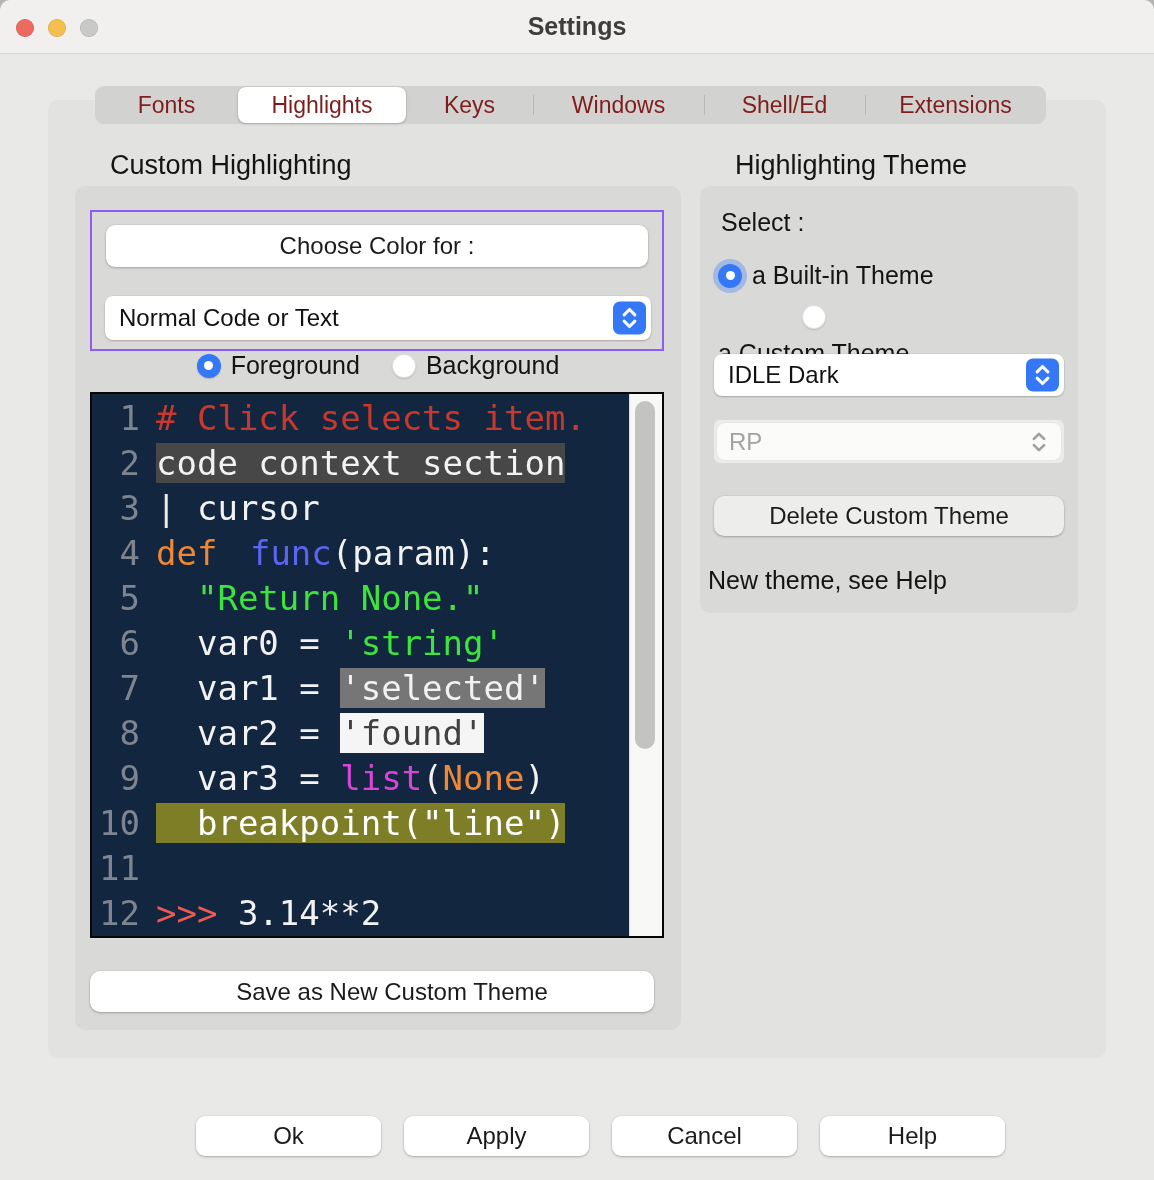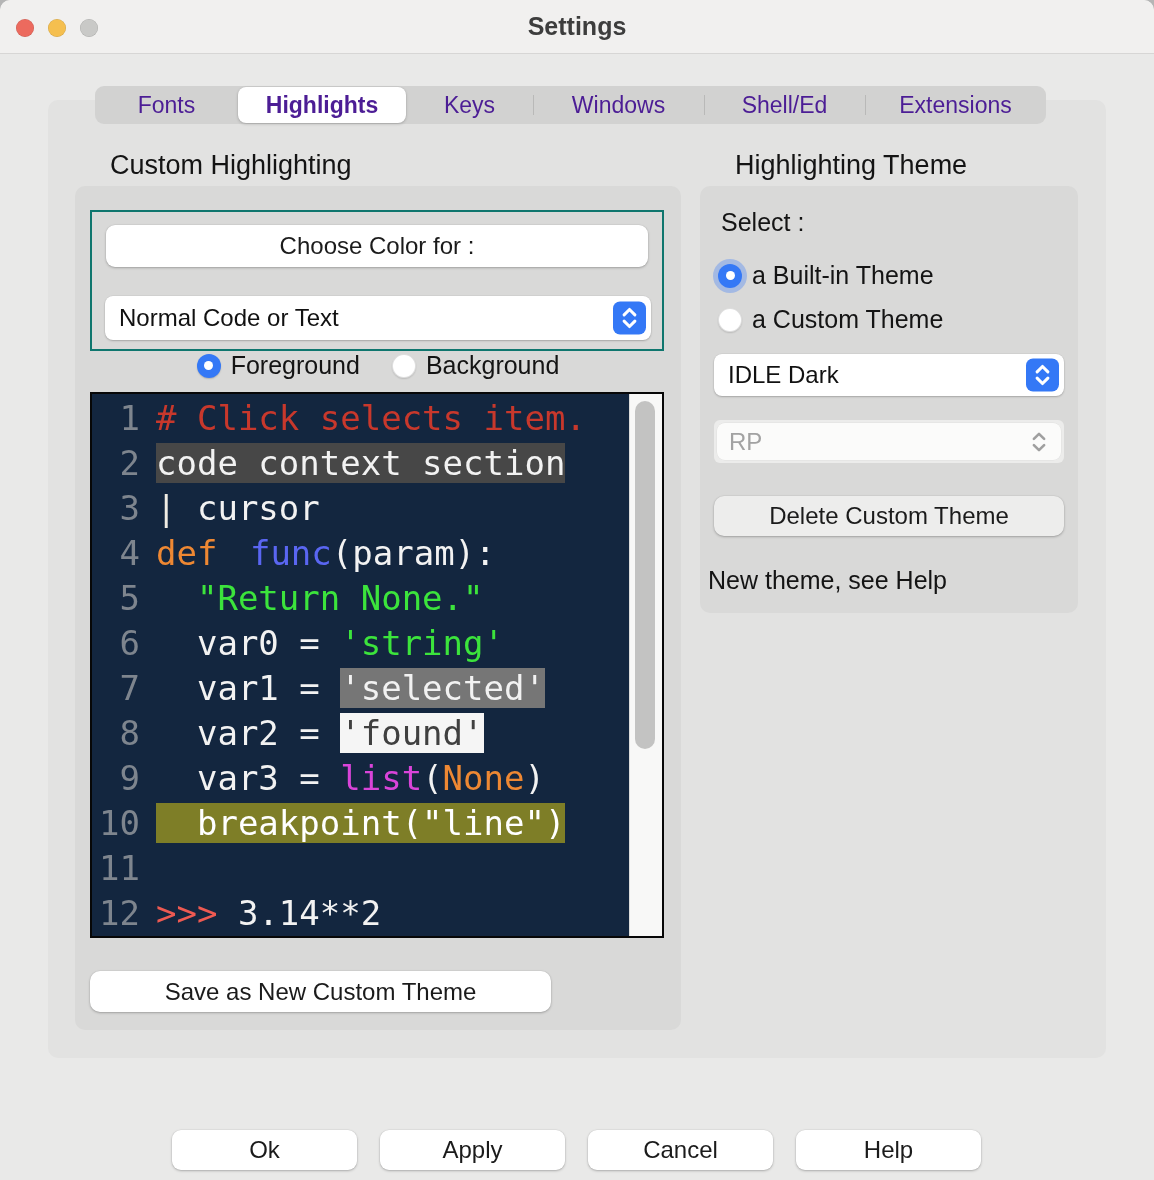--- a/index.html
+++ b/index.html
@@ -10,35 +10,35 @@
   .titlebar{position:absolute;left:0;top:0;right:0;height:53px;background:#f1f0ef;
             border-bottom:1px solid #d7d6d5;border-radius:10px 10px 0 0;}
   .traffic{position:absolute;left:16px;top:19px;display:flex;gap:14px;}
   .light{width:18px;height:18px;border-radius:50%;box-shadow:inset 0 0 0 0.5px rgba(0,0,0,.15);}
   .win-title{position:absolute;left:0;right:0;top:0;height:53px;line-height:53px;text-align:center;
              font-size:25px;font-weight:700;color:#3d3d3d;}
 
   
   .tabbar{position:absolute;left:95px;top:86px;width:951px;height:38px;background:#d2d2d1;
           border-radius:9px;display:flex;align-items:center;z-index:5;}
-  .tab{height:38px;line-height:38px;text-align:center;font-size:23px;color:#4c1d95;position:relative;
+  .tab{height:38px;line-height:38px;text-align:center;font-size:23px;color:#7f1d1d;position:relative;
        box-sizing:border-box;}
   .tab.sep::before{content:'';position:absolute;left:-0.5px;top:9px;width:1px;height:20px;background:#b9b9b8;}
   .tab.selected{background:#ffffff;border-radius:8px;height:36px;line-height:36px;margin-top:0;
-                box-shadow:0 0 0 0.5px rgba(0,0,0,.04),0 1px 3px rgba(0,0,0,.22);font-weight:700;}
+                box-shadow:0 0 0 0.5px rgba(0,0,0,.04),0 1px 3px rgba(0,0,0,.22);font-weight:400;}
 
   
   .panel{position:absolute;left:48px;top:100px;width:1058px;height:958px;background:#e2e2e1;border-radius:10px;}
   .section-title{position:absolute;font-size:27px;color:#141414;}
   .card{position:absolute;background:#d9d9d8;border-radius:10px;}
   .left-card{left:27px;top:86px;width:606px;height:844px;}
   .right-card{left:652px;top:86px;width:378px;height:427px;}
 
   
-  .black-box{position:absolute;left:15px;top:24px;width:574px;height:141px;border:2px solid #0f766e;box-sizing:border-box;}
+  .black-box{position:absolute;left:15px;top:24px;width:574px;height:141px;border:2px solid #8b5cf6;box-sizing:border-box;}
   .btn{background:#ffffff;border-radius:9px;display:flex;align-items:center;justify-content:center;
        font-size:24px;color:#1b1b1b;box-shadow:0 0 0 0.5px rgba(0,0,0,.05),0 1px 2.5px rgba(0,0,0,.25);cursor:default;}
   .choose-btn{position:absolute;left:14px;top:13px;width:542px;height:42px;}
   .select{position:absolute;background:#ffffff;border-radius:8px;display:flex;align-items:center;
           font-size:24px;color:#111;padding-left:14px;box-sizing:border-box;
           box-shadow:0 0 0 0.5px rgba(0,0,0,.06),0 1px 2px rgba(0,0,0,.22);}
   .target-select{left:13px;top:84px;width:546px;height:44px;}
   .stepper{position:absolute;right:5px;top:50%;transform:translateY(-50%);width:33px;height:33px;
            border-radius:7px;display:flex;align-items:center;justify-content:center;}
 
@@ -56,38 +56,38 @@
   
   .code-box{position:absolute;left:15px;top:206px;width:574px;height:546px;border:2px solid #070707;
             box-sizing:border-box;display:flex;overflow:hidden;}
   .code-pane{flex:1 1 auto;overflow:hidden;font-family:"DejaVu Sans Mono",monospace;font-size:34px;padding-top:2px;}
   .prow{display:flex;height:45px;line-height:45px;white-space:pre;}
   .pnum{width:48px;text-align:right;padding-right:6px;flex:0 0 auto;}
   .pcode{padding-left:10px;}
   .scroll-strip{flex:0 0 32px;background:#f8f8f7;border-left:1px solid #dcdcdb;position:relative;}
   .scroll-thumb{position:absolute;left:5px;top:7px;width:20px;height:348px;border-radius:10px;background:#c3c3c2;}
 
-  .save-btn{position:absolute;left:15px;top:785px;width:461px;height:41px;border-radius:10px;}
+  .save-btn{position:absolute;left:15px;top:785px;width:524px;height:41px;border-radius:10px;padding-left:40px;}
 
   
   .select-label{position:absolute;left:21px;top:22px;font-size:25px;color:#141414;}
   .theme-radio-1{position:absolute;left:18px;top:75px;}
-  .theme-radio-2{position:absolute;left:18px;top:119px;}
+  .theme-radio-2{position:absolute;left:18px;top:119px;flex-direction:column;}
   .builtin-select{left:14px;top:168px;width:350px;height:42px;}
   .custom-plate{position:absolute;left:14px;top:234px;width:350px;height:43px;background:#ececeb;border-radius:6px;}
   .custom-select{position:absolute;left:3px;top:3px;right:3px;bottom:3px;background:#fbfbfa;border-radius:8px;
                  display:flex;align-items:center;padding-left:12px;font-size:24px;color:#a2a2a2;
                  box-shadow:0 0 0 0.5px rgba(0,0,0,.05);}
   .gray-chevrons{position:absolute;right:12px;top:50%;transform:translateY(-50%);display:flex;align-items:center;}
   .delete-btn{position:absolute;left:14px;top:310px;width:350px;height:40px;background:#ededec;border-radius:10px;}
   .note{position:absolute;left:8px;top:380px;font-size:25px;color:#141414;}
 
   
   .actions{position:absolute;left:0;top:1116px;width:1154px;height:40px;}
-  .action-btn{position:absolute;top:14px;height:40px;width:185px;border-radius:9px;}
+  .action-btn{position:absolute;top:0;height:40px;width:185px;border-radius:9px;margin-left:24px;}
 </style>
 </head>
 <body>
 
 <div class="window">
 
   <div class="titlebar">
     <div class="traffic">
       <div class="light" id="light-close" style="background: rgb(236, 106, 94);"></div>
       <div class="light" id="light-min" style="background: rgb(245, 191, 79);"></div>

